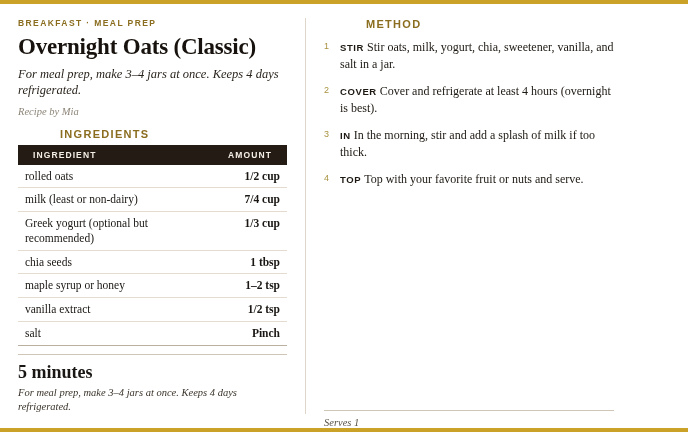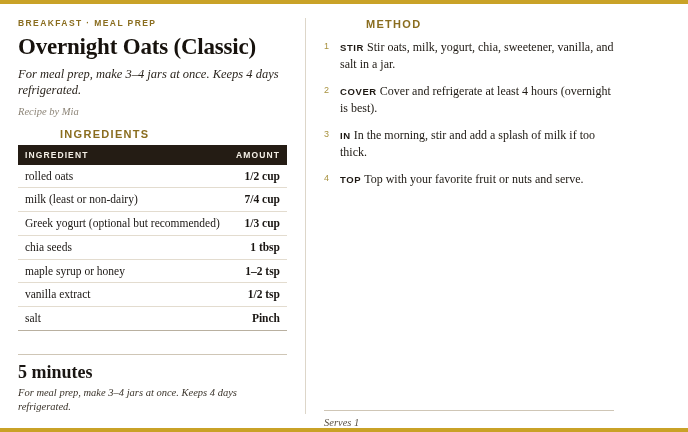--- a/index.html
+++ b/index.html
@@ -124,21 +124,21 @@
     font-size: 11.5px;
   }
   table.ingredients thead th {
     background: #241c14;
     color: #f4efe6;
     font-family: "Liberation Sans", sans-serif;
     font-size: 8.5px;
     font-weight: bold;
     letter-spacing: 1.1px;
     text-transform: uppercase;
-    padding: 5px 7px;
+    padding: 5px 15px;
     text-align: left;
   }
   table.ingredients thead th.amount {
     text-align: right;
   }
   table.ingredients tbody td {
     padding: 4px 7px;
     border-bottom: 1px solid #e3dccf;
     vertical-align: top;
     line-height: 1.28;

